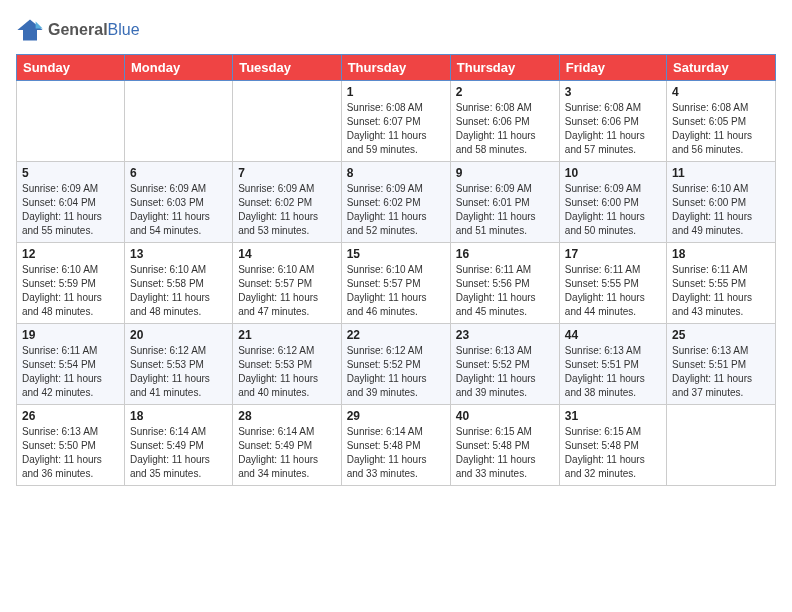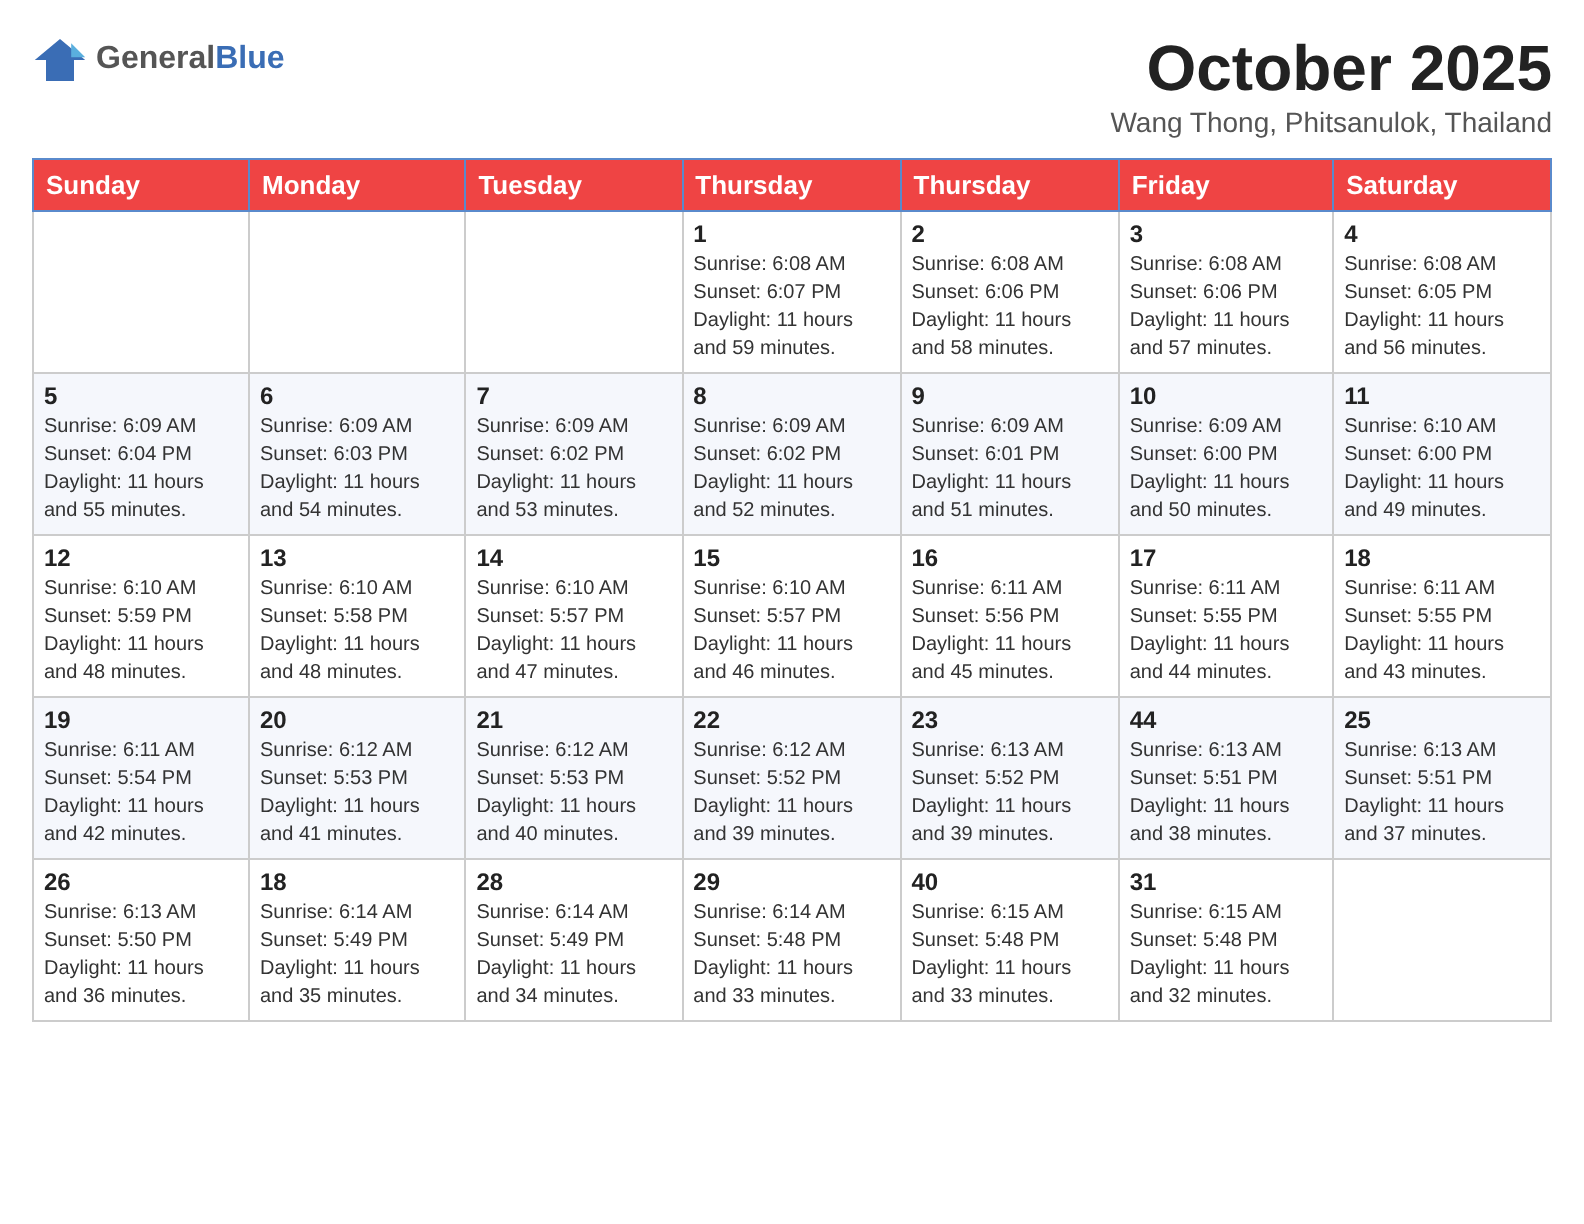--- a/index.html
+++ b/index.html
@@ -20,21 +20,21 @@
       display: flex;
       align-items: center;
     }
     .logo-text {
       display: flex;
       flex-direction: row;
       font-size: 18px;
       font-weight: bold;
     }
     .logo-general { color: #555; font-size: 16px; font-weight: bold; }
-    .logo-blue { color: #3a6db5; font-size: 16px; font-weight: bold; }
+    .logo-blue { color: #3a6db5; font-size: 16px; font-weight: normal; }
     .logo-icon {
       width: 28px;
       height: 28px;
       margin-right: 4px;
     }
     .title-block {
       text-align: right;
     }
     .month-title {
       font-size: 32px;
@@ -95,24 +95,20 @@
     <svg class="logo-icon" viewBox="0 0 40 40">
       <rect x="0" y="0" width="40" height="40" fill="#fff"></rect>
       <polygon points="20,5 38,20 30,20 30,35 10,35 10,20 2,20" fill="#3a6db5"></polygon>
       <polygon points="28,8 38,18 28,18" fill="#5aafde"></polygon>
     </svg>
     <div class="logo-text">
       <span class="logo-general">General</span>
       <span class="logo-blue">Blue</span>
     </div>
   </div>
-  <div class="title-block">
-    <div class="month-title">October 2025</div>
-    <div class="location-title">Wang Thong, Phitsanulok, Thailand</div>
-  </div>
 </div>
 
 <table class="calendar">
   <thead>
     <tr>
     <th>Sunday</th>
         <th>Monday</th>
         <th>Tuesday</th>
         <th>Thursday</th>
         <th>Thursday</th>

